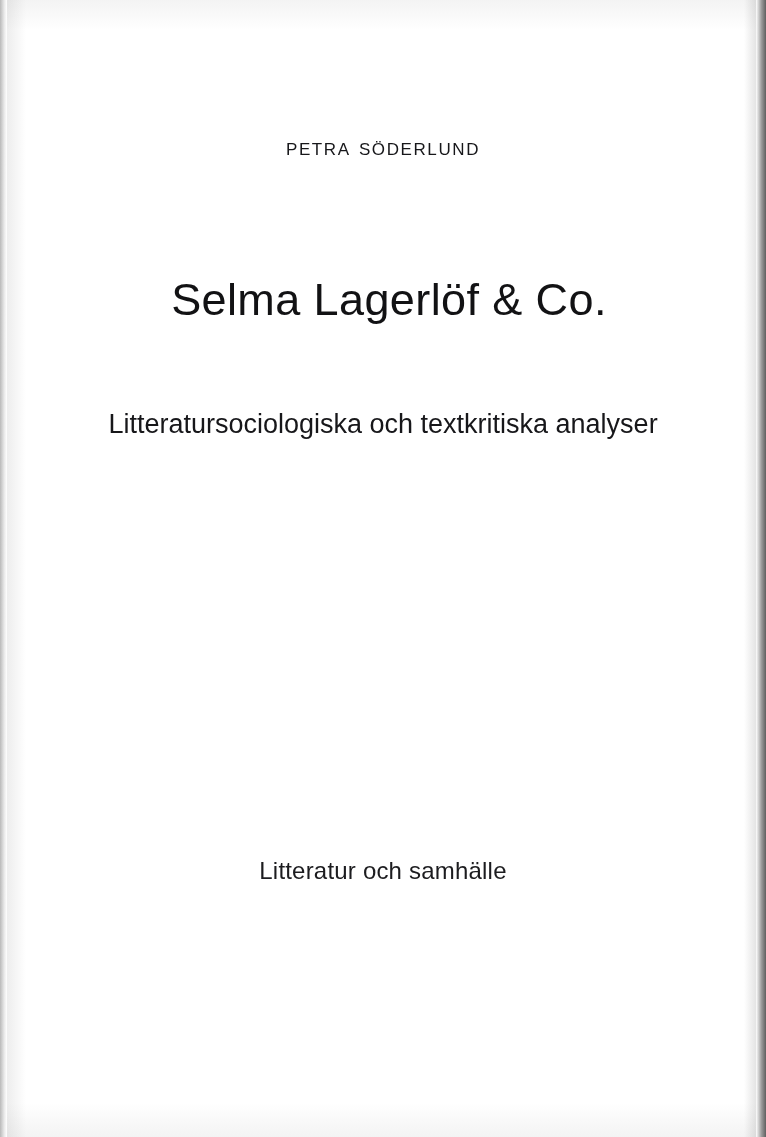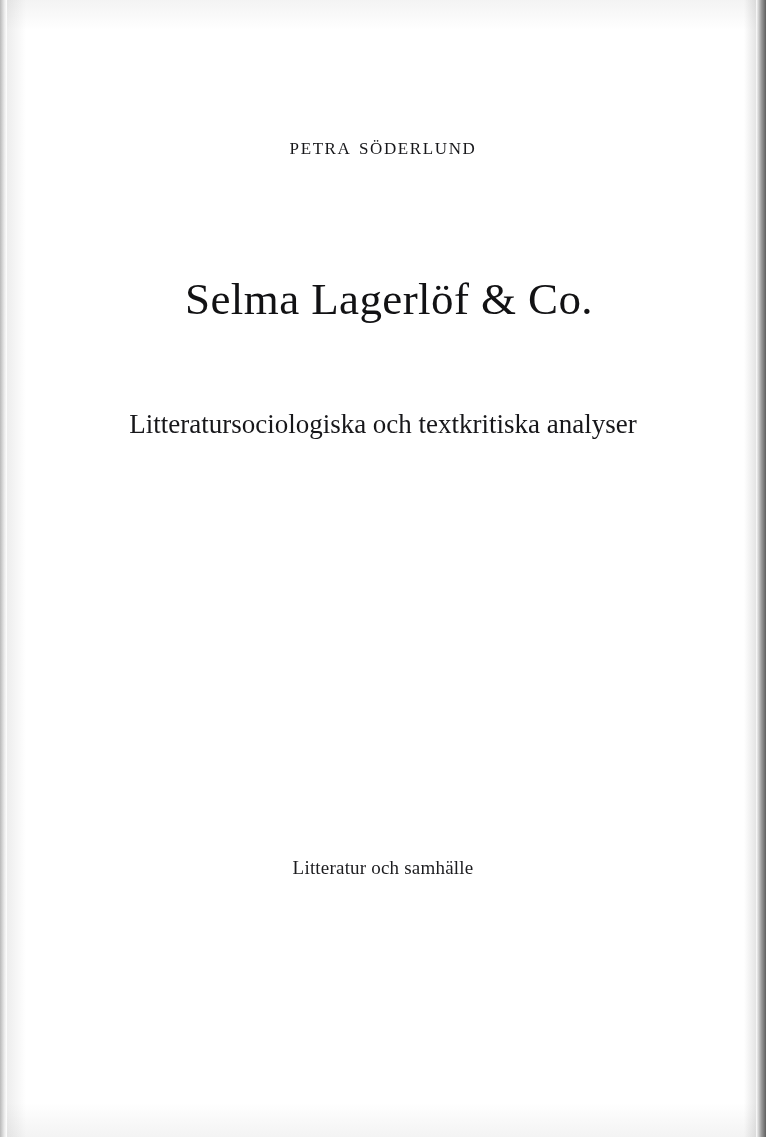--- a/index.html
+++ b/index.html
@@ -6,21 +6,21 @@
     margin: 0;
     padding: 0;
     background: #8f8f8f;
   }
   .page {
     position: relative;
     width: 766px;
     height: 1137px;
     background: #ffffff;
     overflow: hidden;
-    font-family: Liberation Serif, serif;
+    font-family: Liberation Sans, sans-serif;
     color: #1a1a1a;
   }
   
   .scan-tint {
     position: absolute;
     inset: 0;
     background:
       linear-gradient(to right, rgba(120,120,120,0.18) 0px, rgba(255,255,255,0) 26px),
       linear-gradient(to left, rgba(90,90,90,0.30) 0px, rgba(255,255,255,0) 22px),
       linear-gradient(to bottom, rgba(140,140,140,0.10) 0px, rgba(255,255,255,0) 30px),
@@ -85,21 +85,21 @@
     line-height: 1.35;
     color: #17171a;
     padding: 0 52px;
   }
 
   .series {
     position: absolute;
     top: 857px;
     left: 0;
     right: 0;
-    font-size: 19px;
+    font-size: 24px;
     letter-spacing: 0.2px;
     color: #1c1c1f;
   }
 </style>
 </head>
 <body>
 
 <div class="page">
   <div class="scan-tint"></div>
   <div class="edge-left"></div>

